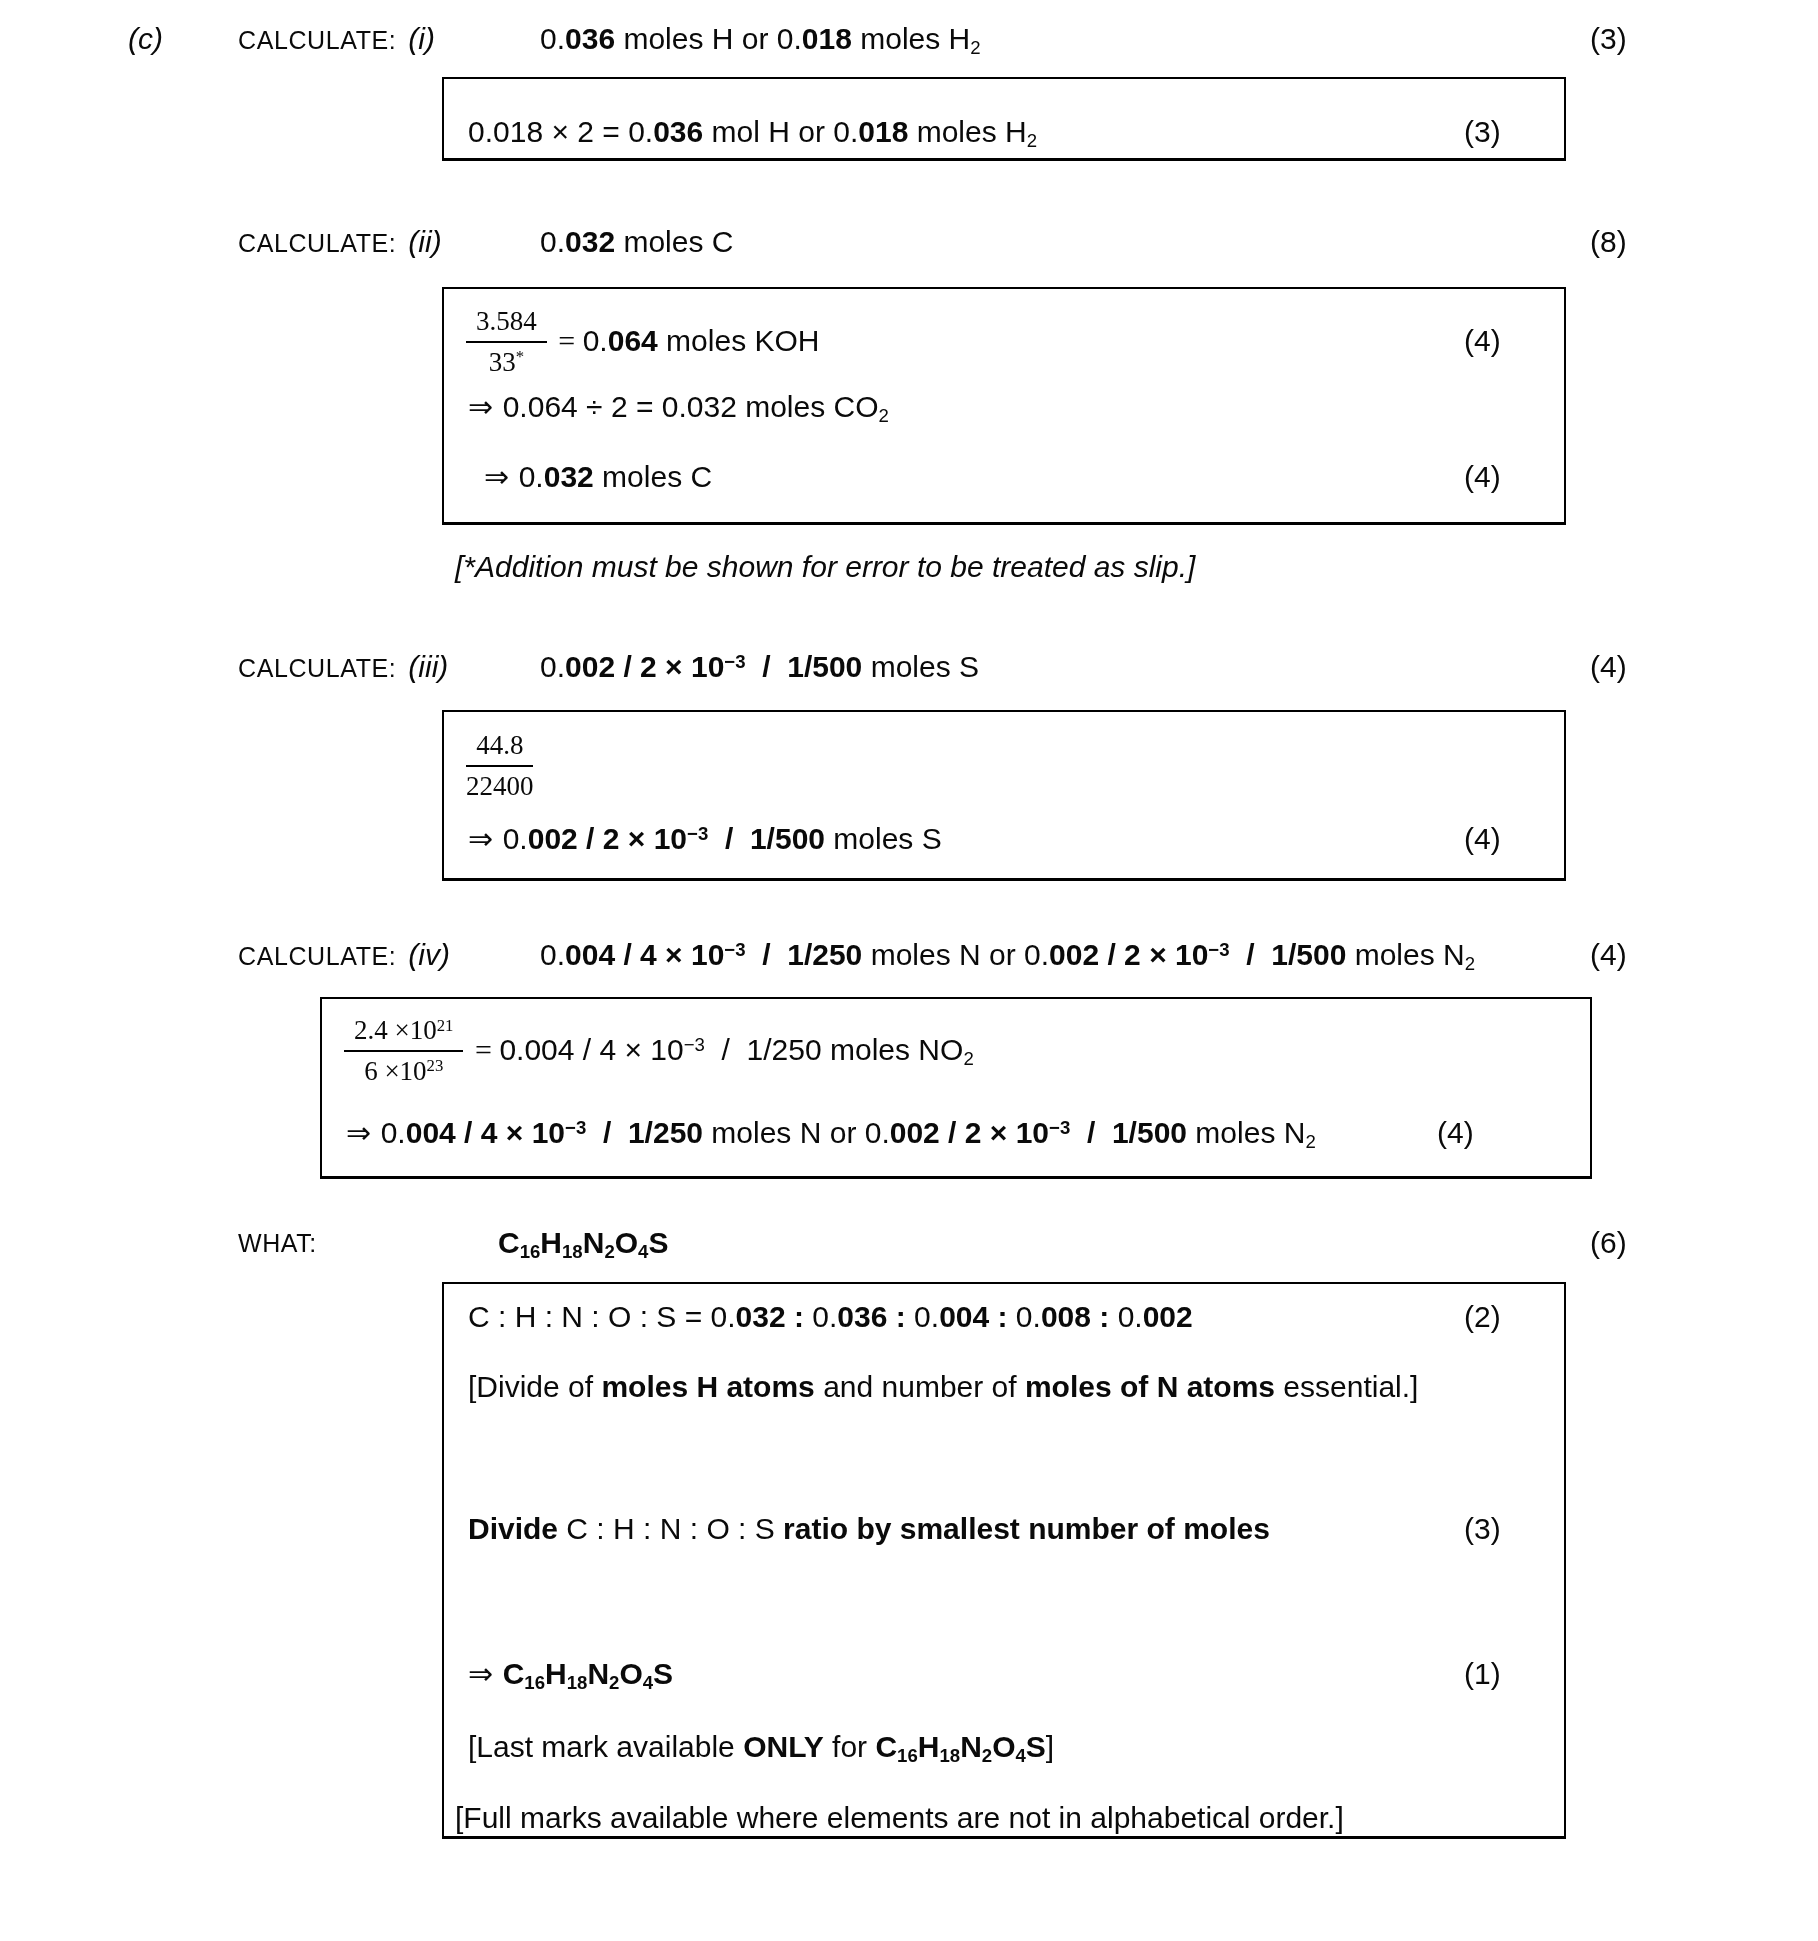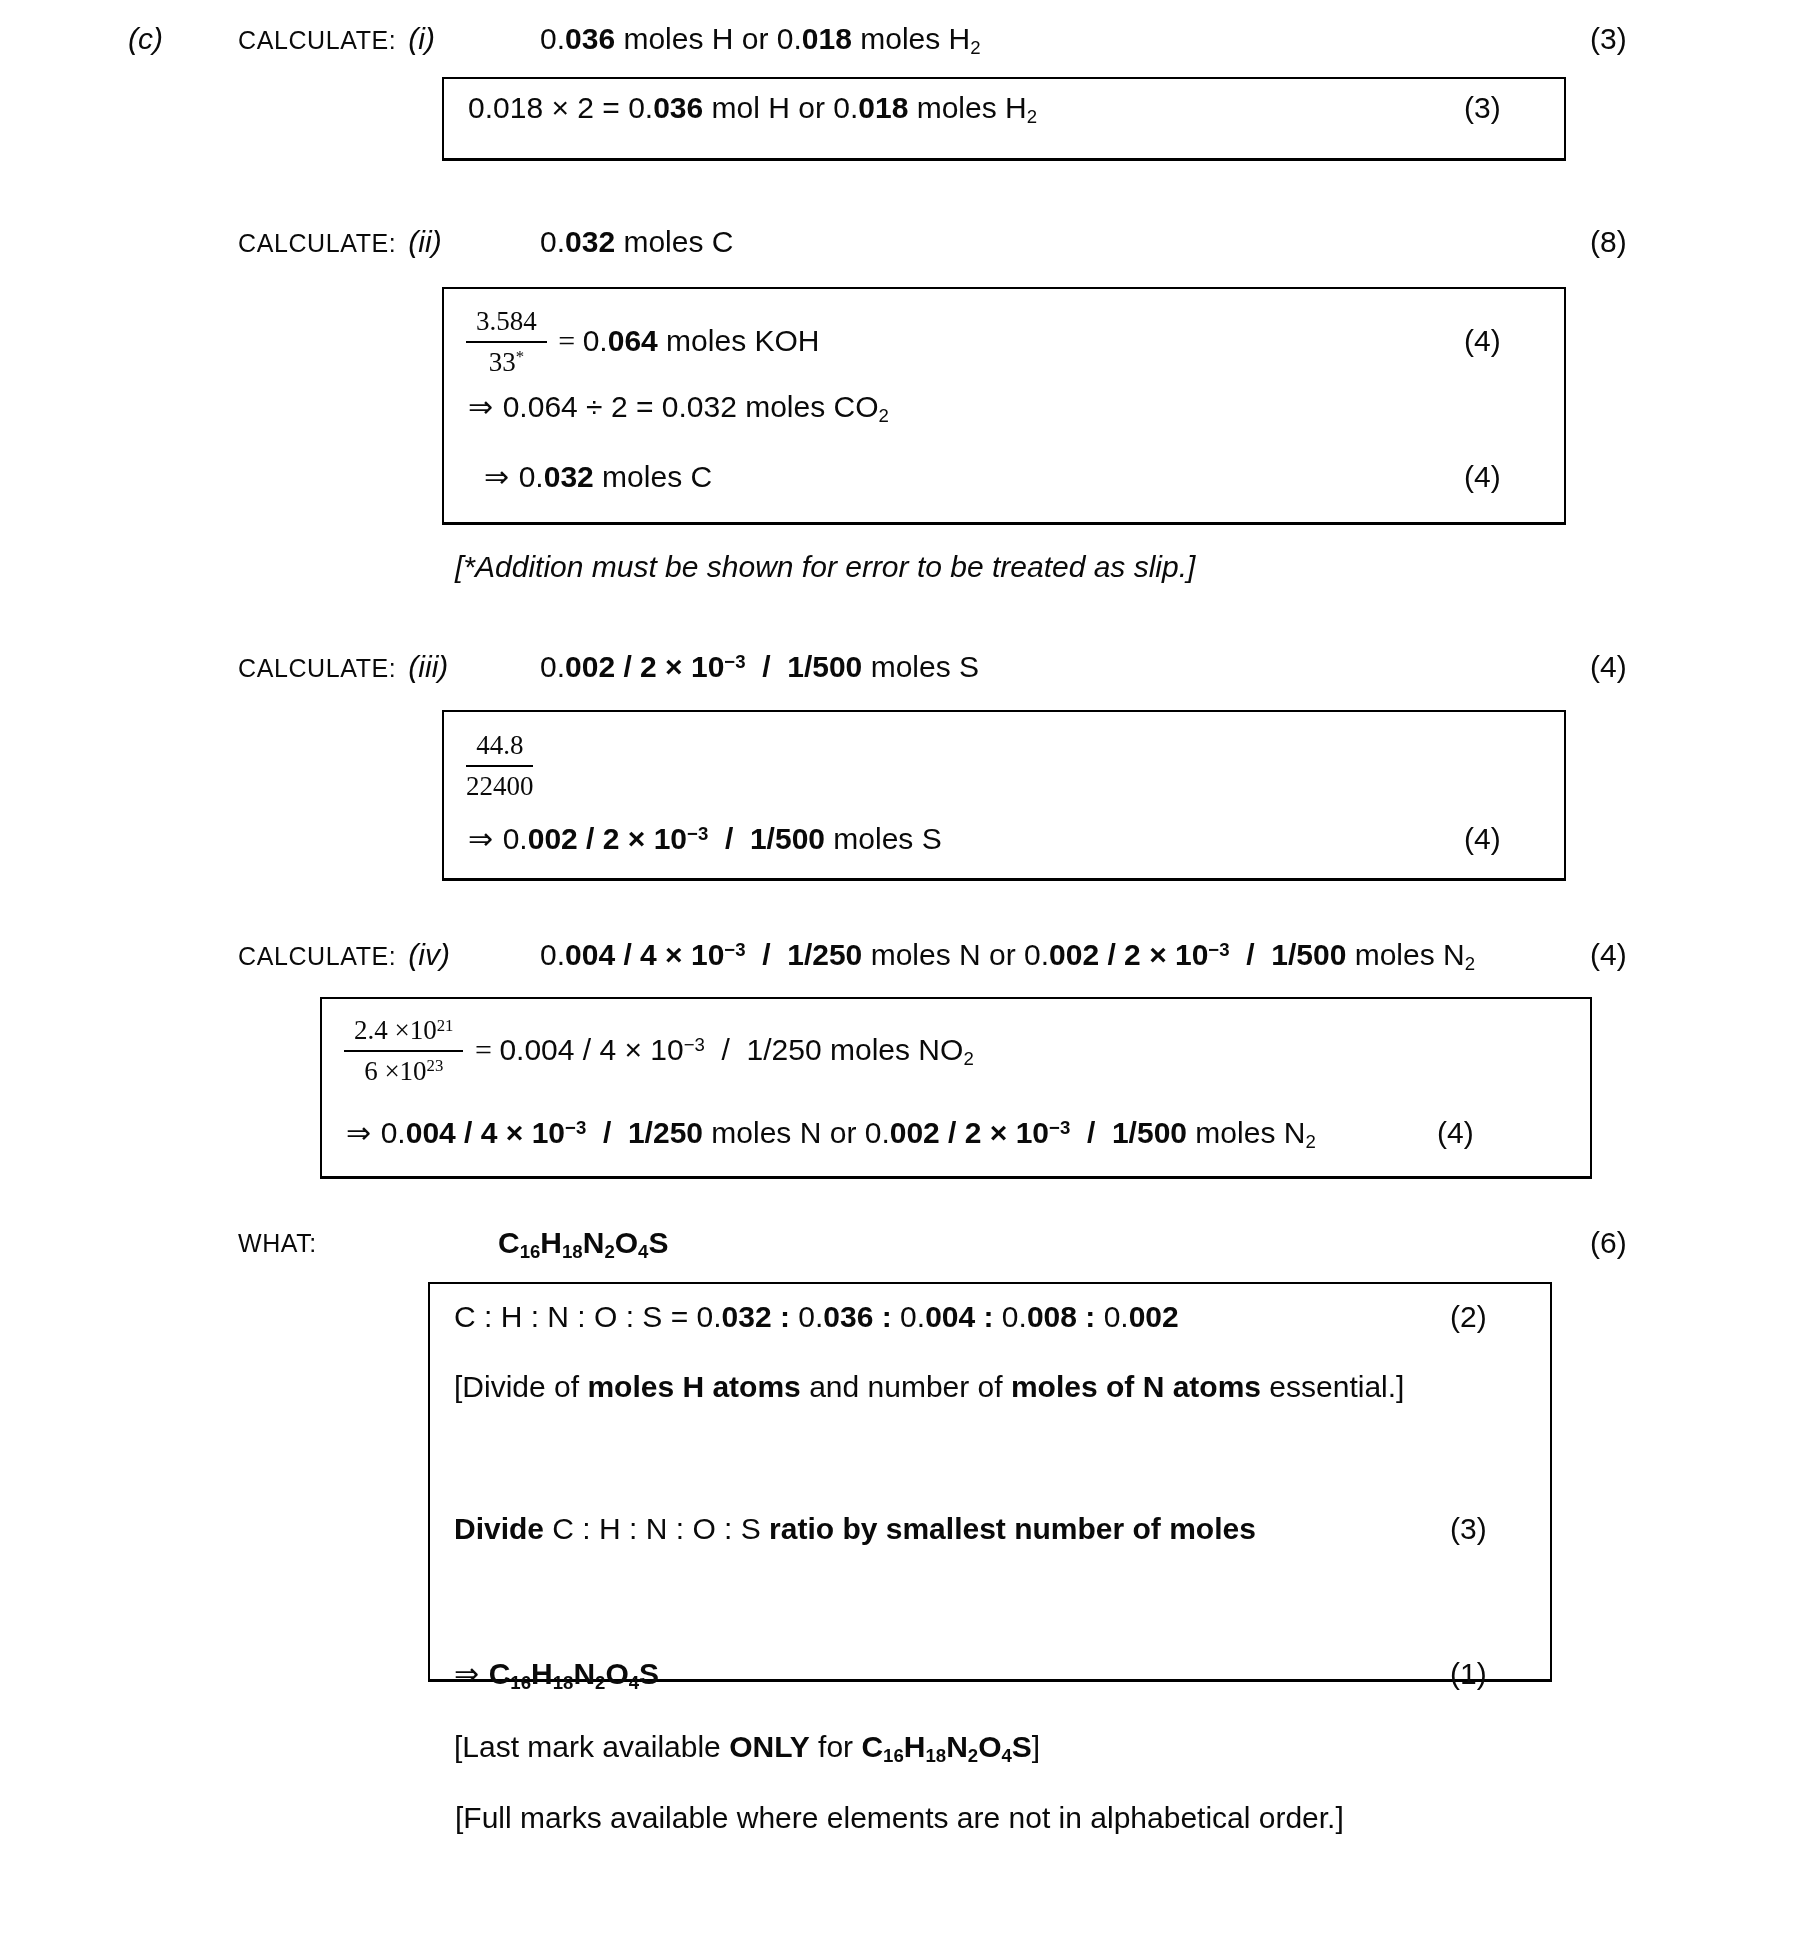--- a/index.html
+++ b/index.html
@@ -40,21 +40,21 @@
 <body>
 
 <div class="page" id="page">
     <div class="heading" style="top: 18px;">
       <span class="part" style="left: 128px;">(c)</span>
       <span class="lbl" style="left: 238px;"><span>CALCULATE:</span><span class="num-roman">(i)</span></span>
       <span class="ans" style="left: 540px;"><span>0.</span><span class="b">036</span><span> moles H or 0.</span><span class="b">018</span><span> moles H</span><span class="sub">2</span></span>
       <span class="hmark" style="left: 1590px;">(3)</span>
     </div>
     <div class="box" style="left: 442px; top: 77px; width: 1124px; height: 84px;">
-      <div class="bline" style="top: 8px;"><span>0.018 × 2 = 0.</span><span class="b">036</span><span> mol H or 0.</span><span class="b">018</span><span> moles H</span><span class="sub">2</span><span class="bmark" style="left: 1020px;">(3)</span></div>
+      <div class="bline" style="top: 32px;"><span>0.018 × 2 = 0.</span><span class="b">036</span><span> mol H or 0.</span><span class="b">018</span><span> moles H</span><span class="sub">2</span><span class="bmark" style="left: 1020px;">(3)</span></div>
     </div>
     <div class="heading" style="top: 221px;">
       <span class="lbl" style="left: 238px;"><span>CALCULATE:</span><span class="num-roman">(ii)</span></span>
       <span class="ans" style="left: 540px;"><span>0.</span><span class="b">032</span><span> moles C</span></span>
       <span class="hmark" style="left: 1590px;">(8)</span>
     </div>
     <div class="box" style="left: 442px; top: 287px; width: 1124px; height: 238px;">
       <div class="bline fracline" style="top: 6px; height: 92px;"><span class="frac"><span class="num"><span>3.584</span></span><span class="den"><span>33</span><span class="sup">*</span></span></span><span class="eq"><span class="math"> = </span><span>0.</span><span class="b">064</span><span> moles KOH</span></span><span class="bmark" style="left: 1020px;">(4)</span></div>
       <div class="bline" style="top: 97px;"><span class="arrow">⇒ </span><span>0.064 ÷ 2 = 0.032 moles CO</span><span class="sub">2</span></div>
       <div class="bline" style="top: 167px; padding-left: 40px;"><span class="arrow">⇒ </span><span>0.</span><span class="b">032</span><span> moles C</span><span class="bmark" style="left: 1020px;">(4)</span></div>
@@ -76,21 +76,21 @@
     </div>
     <div class="box" style="left: 320px; top: 997px; width: 1272px; height: 182px;">
       <div class="bline fracline" style="top: 4px; height: 94px;"><span class="frac"><span class="num"><span>2.4 ×10</span><span class="sup">21</span></span><span class="den"><span>6 ×10</span><span class="sup">23</span></span></span><span class="eq"><span class="math"> = </span><span>0.004 / 4 × 10</span><span class="sup">−3</span><span>  /  1/250 moles NO</span><span class="sub">2</span></span></div>
       <div class="bline" style="top: 113px;"><span class="arrow">⇒ </span><span>0.</span><span class="b">004 / 4 × 10</span><span class="b sup">−3</span><span class="b">  /  </span><span class="b">1/250</span><span> moles N or 0.</span><span class="b">002 / 2 × 10</span><span class="b sup">−3</span><span class="b">  /  </span><span class="b">1/500</span><span> moles N</span><span class="sub">2</span><span class="bmark" style="left: 1115px;">(4)</span></div>
     </div>
     <div class="heading" style="top: 1222px;">
       <span class="lbl" style="left: 238px;"><span>WHAT:</span></span>
       <span class="ans" style="left: 498px;"><span class="b">C</span><span class="b sub">16</span><span class="b">H</span><span class="b sub">18</span><span class="b">N</span><span class="b sub">2</span><span class="b">O</span><span class="b sub">4</span><span class="b">S</span></span>
       <span class="hmark" style="left: 1590px;">(6)</span>
     </div>
-    <div class="box" style="left: 428px; top: 1282px; width: 1124px; height: 400px;">
+    <div class="box" style="left: 442px; top: 1282px; width: 1124px; height: 557px;">
       <div class="bline" style="top: 12px;"><span>C : H : N : O : S = </span><span>0.</span><span class="b">032</span><span class="b"> : </span><span>0.</span><span class="b">036</span><span class="b"> : </span><span>0.</span><span class="b">004</span><span class="b"> : </span><span>0.</span><span class="b">008</span><span class="b"> : </span><span>0.</span><span class="b">002</span><span class="bmark" style="left: 1020px;">(2)</span></div>
       <div class="bline" style="top: 82px;"><span>[Divide of </span><span class="b">moles H atoms</span><span> and number of </span><span class="b">moles of N atoms</span><span> essential.]</span></div>
       <div class="bline" style="top: 224px;"><span class="b">Divide</span><span> C : H : N : O : S </span><span class="b">ratio by smallest number of moles</span><span class="bmark" style="left: 1020px;">(3)</span></div>
       <div class="bline" style="top: 369px;"><span class="arrow">⇒ </span><span class="b">C</span><span class="b sub">16</span><span class="b">H</span><span class="b sub">18</span><span class="b">N</span><span class="b sub">2</span><span class="b">O</span><span class="b sub">4</span><span class="b">S</span><span class="bmark" style="left: 1020px;">(1)</span></div>
       <div class="bline" style="top: 442px;"><span>[Last mark available </span><span class="b">ONLY</span><span> for </span><span class="b">C</span><span class="b sub">16</span><span class="b">H</span><span class="b sub">18</span><span class="b">N</span><span class="b sub">2</span><span class="b">O</span><span class="b sub">4</span><span class="b">S</span><span>]</span></div>
     </div>
     <div class="footnote" style="left: 455px; top: 1797px;">[Full marks available where elements are not in alphabetical order.]</div>
   </div>
 
 </body></html>

